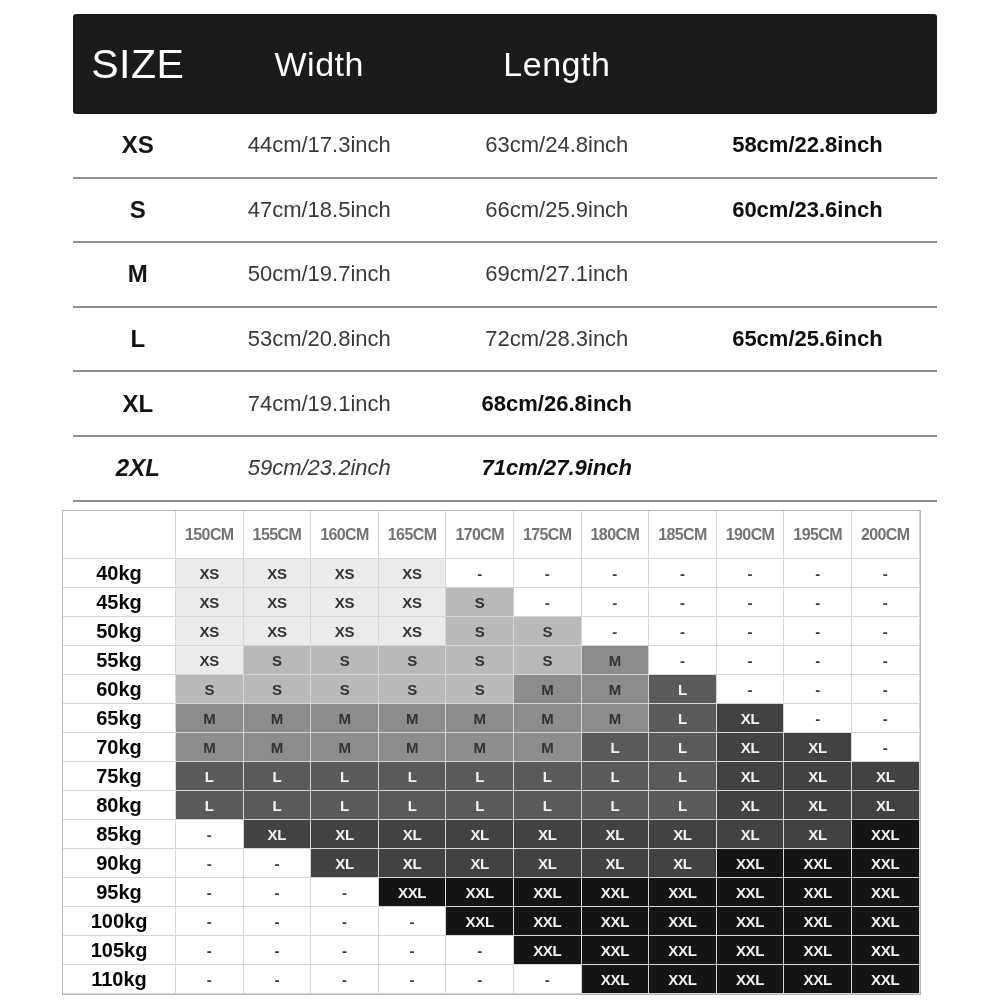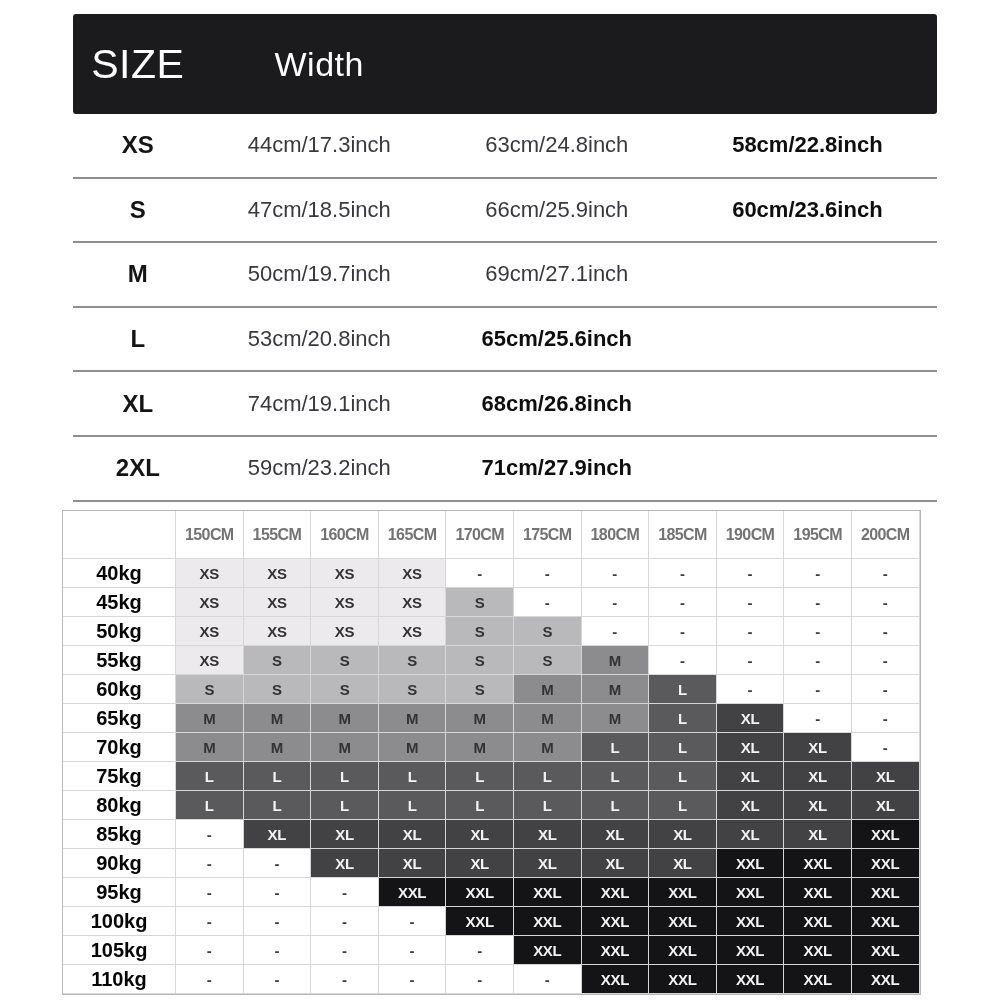--- a/index.html
+++ b/index.html
@@ -45,20 +45,21 @@
   .m-size{font-size:15px;font-weight:600;letter-spacing:-0.3px;}
   .m-dash{font-size:15px;font-weight:bold;}
 </style>
 </head>
 <body>
 
 <div class="size-table">
   <div class="st-header" id="st-header" style="background: rgb(27, 27, 29); color: rgb(255, 255, 255);">
     <span class="h size">SIZE</span>
     <span class="h">Width</span>
+    <span class="h">Length</span>
   </div>
   <div id="st-body">
       <div class="st-row" style="border-bottom-color: rgb(143, 143, 143);">
         <div class="st-cell st-size">XS</div>
         <div class="st-cell st-val">44cm/17.3inch</div>
         <div class="st-cell st-val">63cm/24.8inch</div>
         <div class="st-cell st-sleeve">58cm/22.8inch</div>
       </div>
       <div class="st-row" style="border-bottom-color: rgb(143, 143, 143);">
         <div class="st-cell st-size">S</div>
@@ -67,28 +68,29 @@
         <div class="st-cell st-sleeve">60cm/23.6inch</div>
       </div>
       <div class="st-row" style="border-bottom-color: rgb(143, 143, 143);">
         <div class="st-cell st-size">M</div>
         <div class="st-cell st-val">50cm/19.7inch</div>
         <div class="st-cell st-val">69cm/27.1inch</div>
       </div>
       <div class="st-row" style="border-bottom-color: rgb(143, 143, 143);">
         <div class="st-cell st-size">L</div>
         <div class="st-cell st-val">53cm/20.8inch</div>
+        <div class="st-cell st-val">72cm/28.3inch</div>
         <div class="st-cell st-sleeve">65cm/25.6inch</div>
       </div>
       <div class="st-row" style="border-bottom-color: rgb(143, 143, 143);">
         <div class="st-cell st-size">XL</div>
         <div class="st-cell st-val">74cm/19.1inch</div>
         <div class="st-cell st-sleeve">68cm/26.8inch</div>
       </div>
-      <div class="st-row" style="border-bottom-color: rgb(143, 143, 143);">
+      <div class="st-row" style="border-bottom-color: rgb(143, 143, 143); font-style: italic;">
         <div class="st-cell st-size">2XL</div>
         <div class="st-cell st-val">59cm/23.2inch</div>
         <div class="st-cell st-sleeve">71cm/27.9inch</div>
       </div>
     </div>
 </div>
 
 <div class="matrix" id="matrix">
     <div class="m-cell"></div>
     <div class="m-cell m-head">150CM</div>

